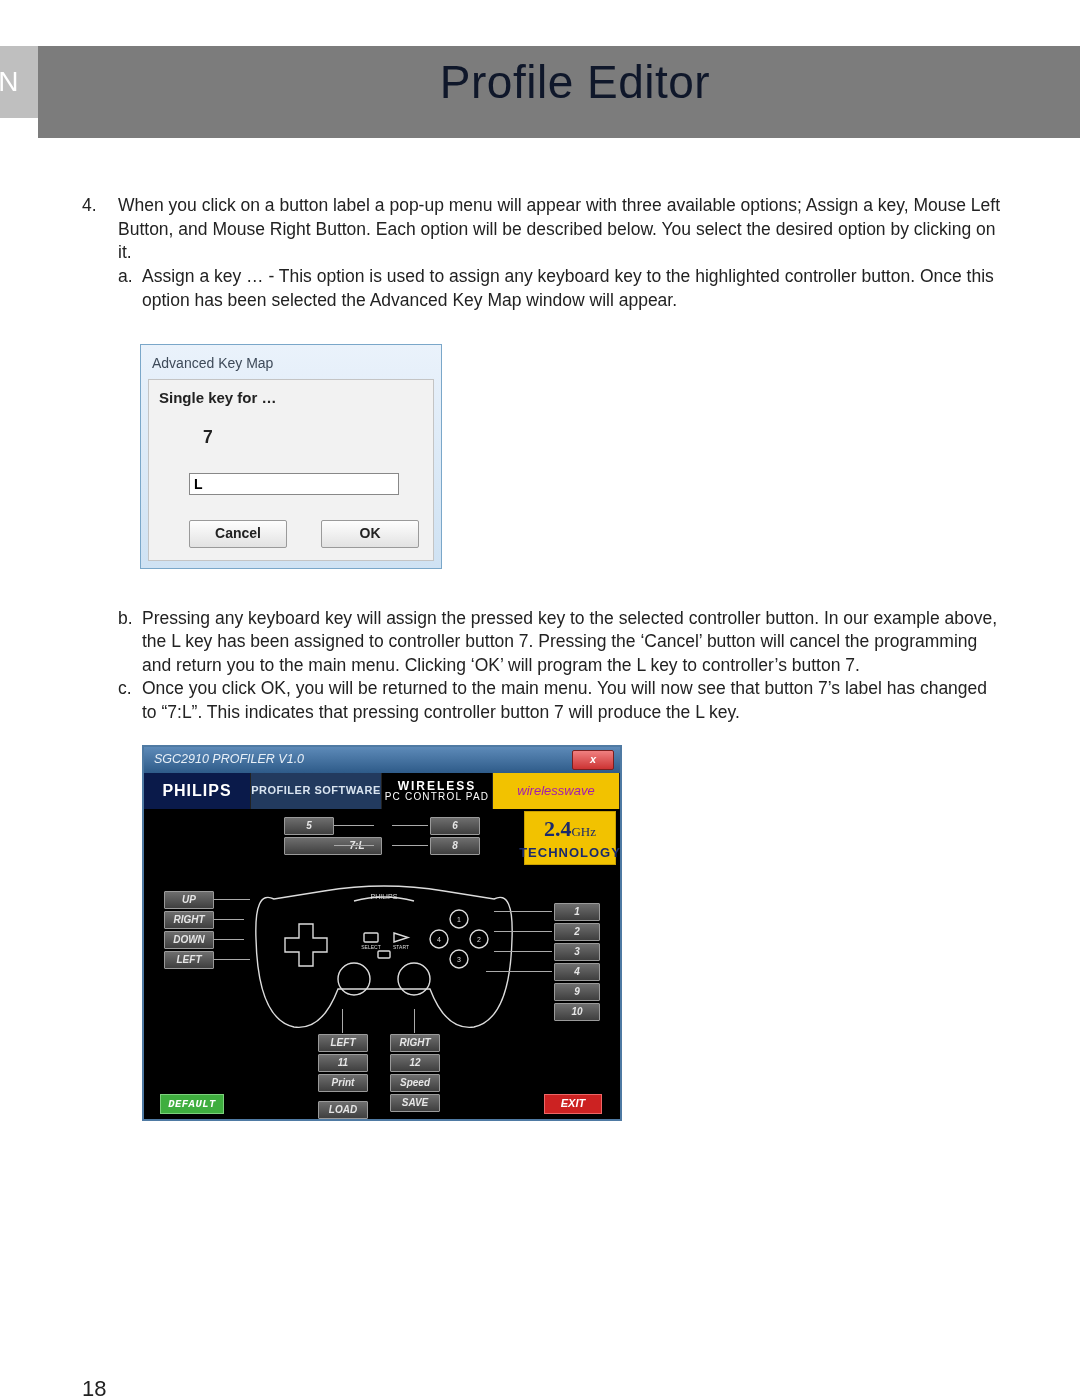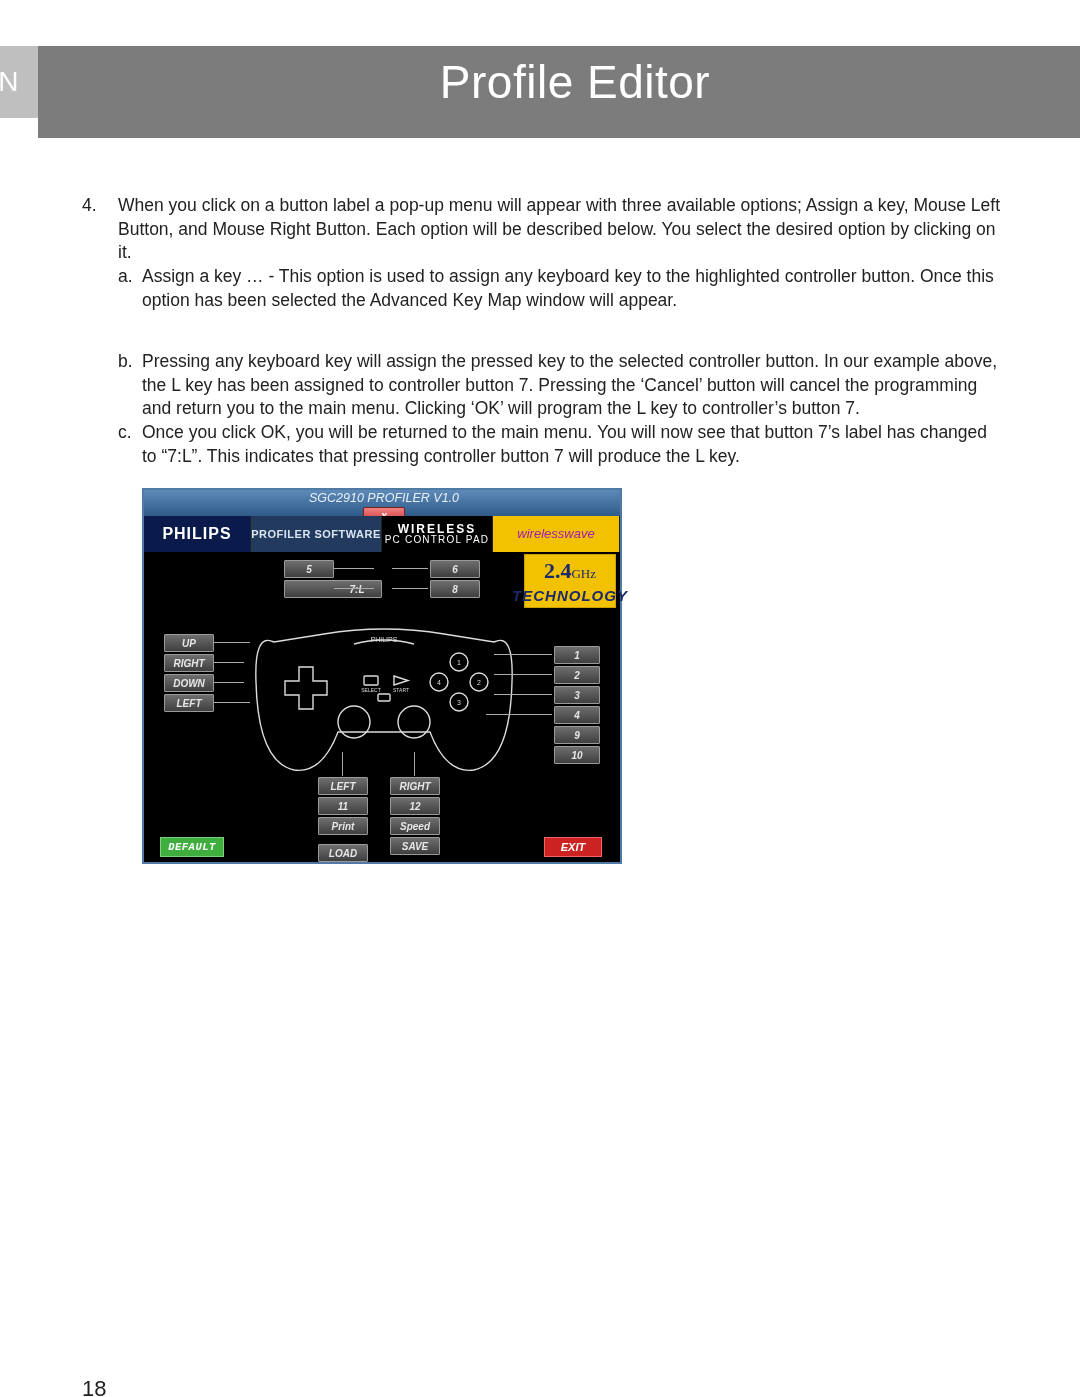--- a/index.html
+++ b/index.html
@@ -27,21 +27,21 @@
     background: #bfbfbf;
     color: #fff;
     font-size: 28px;
     font-weight: 400;
     display: flex;
     align-items: center;
     justify-content: center;
     letter-spacing: 0.5px;
   }
   .header-title {
-    color: #ffffff;
+    color: #0f172a;
     font-size: 46px;
     font-weight: 300;
     line-height: 72px;
     padding-left: 32px;
     letter-spacing: 0.5px;
   }
   .content {
     width: 920px;
     margin-left: 82px;
     margin-top: 56px;
@@ -105,21 +105,20 @@
     font-family: Arial, sans-serif;
   }
   .prof-titlebar {
     height: 26px;
     background: linear-gradient(#5d8ab8,#2e5b89);
     color:#e8f0f8;
     font-size: 12.5px;
     display:flex; align-items:center; justify-content:space-between;
     padding: 0 6px 0 10px;
     font-style: italic;
-    flex-direction: column;
   }
   .close-x {
     width: 40px; height:18px;
     background: linear-gradient(#f08080,#c33);
     border:1px solid #7a1f1f;
     border-radius:2px;
     color:#fff; font-weight:bold; font-size:11px;
     display:flex; align-items:center; justify-content:center;
   }
   .prof-header {
@@ -136,21 +135,21 @@
     background:#000; position:relative; height: 310px;
   }
   .ghz-box {
     position:absolute; right:4px; top:2px;
     width:90px; height:52px;
     background:#f2c200; border:1px solid #caa000;
     display:flex; flex-direction:column; align-items:center; justify-content:center;
     color:#1a2a6c;
   }
   .ghz-box .big { font-size:22px; font-weight:bold; font-family: Georgia, serif; margin-top: 13px; }
-  .ghz-box .small { font-size:15px; letter-spacing:1px; font-weight:bold;font-style:italic; }
+  .ghz-box .small { font-size:13px; letter-spacing:1px; font-weight:bold; }
   .slot {
     position:absolute;
     height:16px;
     border:1px solid #9a9a9a;
     background: linear-gradient(#6e6e6e,#3f3f3f);
     color:#e6e6e6; font-size:10px; font-style:italic; font-weight:bold;
     display:flex; align-items:center; justify-content:center;
     border-radius:1px;
   }
   .slot.w48 { width:48px; } .slot.w44 { width:44px; }
@@ -195,20 +194,34 @@
 
     <div class="item4">
       <div class="num">4.</div>
       <div>When you click on a button label a pop-up menu will appear with three available options; Assign a key, Mouse Left Button, and Mouse Right Button. Each option will be described below. You select the desired option by clicking on it.</div>
     </div>
     <div class="sub">
       <div class="num">a.</div>
       <div>Assign a key … - This option is used to assign any keyboard key to the highlighted controller button. Once this option has been selected the Advanced Key Map window will appear.</div>
     </div>
 
+    <div class="dialog1">
+      <div class="d1-frame">
+        <div class="d1-titlebar">Advanced Key Map</div>
+        <div class="d1-body">
+          <div class="lbl">Single key for …</div>
+          <div class="seven">7</div>
+          <input class="d1-input" value="L" style="">
+          <div class="d1-btnrow">
+            <div class="winbtn">Cancel</div>
+            <div class="winbtn">OK</div>
+          </div>
+        </div>
+      </div>
+    </div>
 
     <div class="after1">
       <div class="para-b">
         <div class="num">b.</div>
         <div>Pressing any keyboard key will assign the pressed key to the selected controller button. In our example above, the L key has been assigned to controller button 7. Pressing the ‘Cancel’ button will cancel the programming and return you to the main menu. Clicking ‘OK’ will program the L key to controller’s button 7.</div>
       </div>
       <div class="para-c">
         <div class="num">c.</div>
         <div>Once you click OK, you will be returned to the main menu. You will now see that button 7’s label has changed to “7:L”. This indicates that pressing controller button 7 will produce the L key.</div>
       </div>

